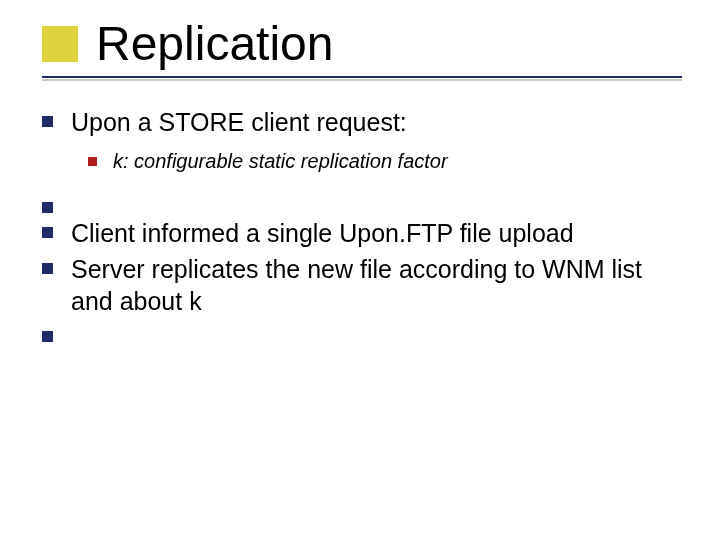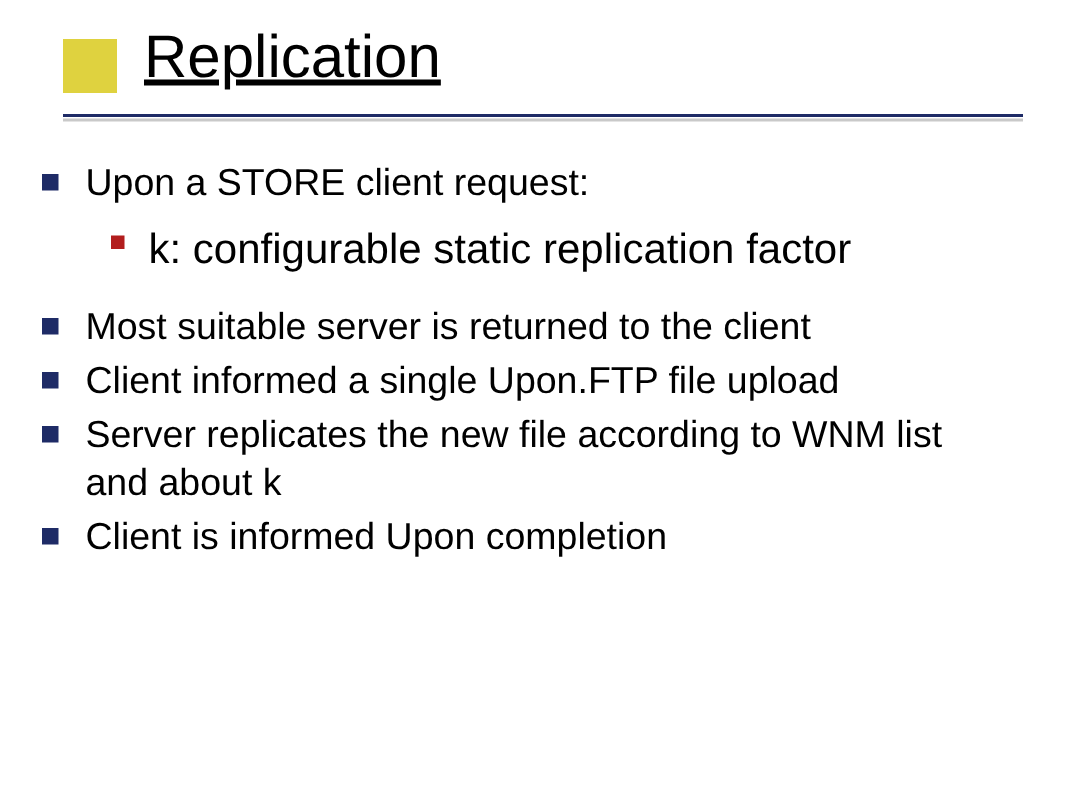--- a/index.html
+++ b/index.html
@@ -41,29 +41,28 @@
     top: 79px;
     width: 640px;
     height: 0;
     border-top: 2px solid #c9c9c9;
     z-index: 0;
   }
   .title {
     position: absolute;
     left: 96px;
     top: 16px;
-    font-size: 40px;
+    font-size: 48px;
     color: #000;
     z-index: 1;
     font-family: Verdana, sans-serif;
-    text-decoration: underline;
   }
   .body {
     position: absolute;
-    left: 28px;
+    left: 42px;
     top: 106px;
     width: 648px;
   }
   .lvl1 {
     display: flex;
     align-items: flex-start;
     margin-bottom: 4px;
   }
   .lvl1 .bullet-sq {
     width: 11px;
@@ -87,23 +86,24 @@
   }
   .lvl2 .bullet-sq {
     width: 9px;
     height: 9px;
     background: #b21d1d;
     flex: 0 0 auto;
     margin-top: 9px;
     margin-right: 16px;
   }
   .lvl2 .txt {
-    font-size: 28px;
+    font-size: 20px;
     line-height: 1.3;
     color: #000;
+    font-style: italic;
   }
   .bold {
     font-weight: normal;
   }
 </style>
 </head>
 <body>
 
 <div class="slide">
 
@@ -121,33 +121,31 @@
     </div>
 
 
     <div class="lvl2">
       <div class="bullet-sq"></div>
       <div class="txt">k: configurable static replication factor</div>
     </div>
 
     <div class="lvl1">
       <div class="bullet-sq"></div>
-      <div class="txt">Most suitable server is returned to the client</div>
     </div>
 
     <div class="lvl1">
       <div class="bullet-sq"></div>
       <div class="txt"><span>Client informed a </span><span class="bold">single</span><span> Upon.FTP file upload</span></div>
     </div>
 
     <div class="lvl1">
       <div class="bullet-sq"></div>
       <div class="txt"> Server replicates the new file according to WNM list and about k</div>
     </div>
 
 
     <div class="lvl1">
       <div class="bullet-sq"></div>
-      <div class="txt">Client is informed Upon completion</div>
     </div>
 
   </div>
 </div>
 
 </body></html>

